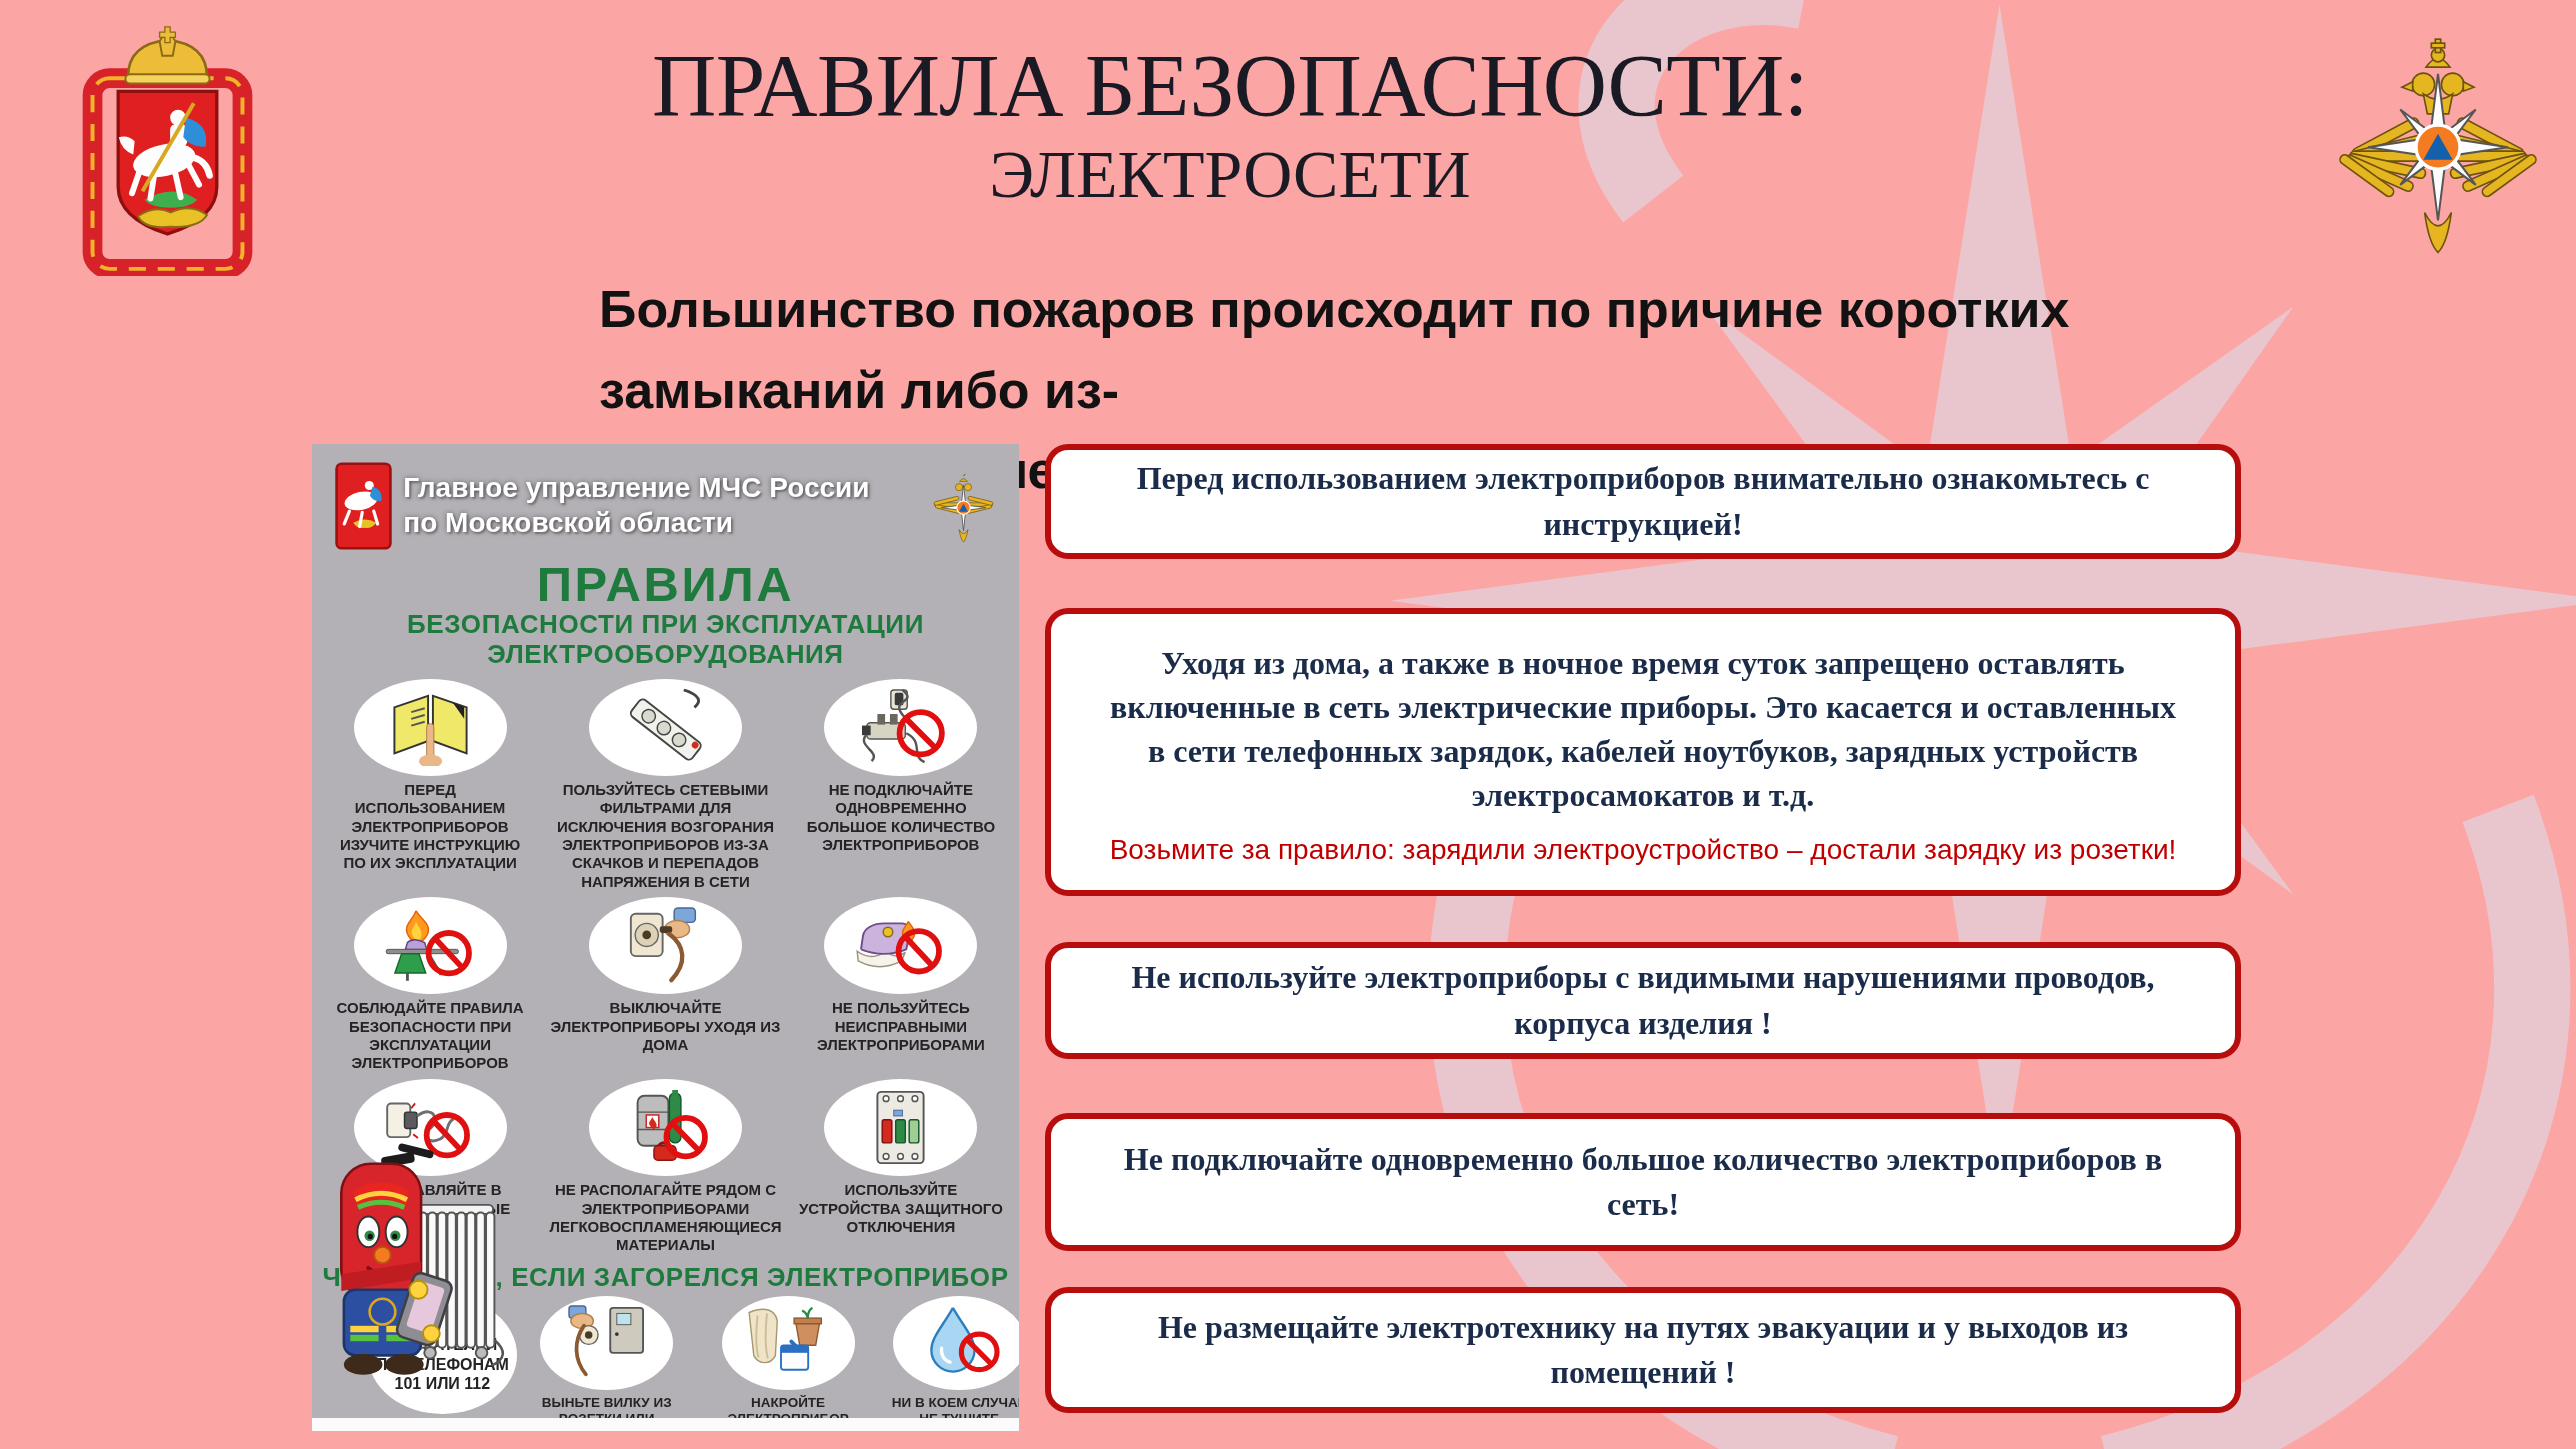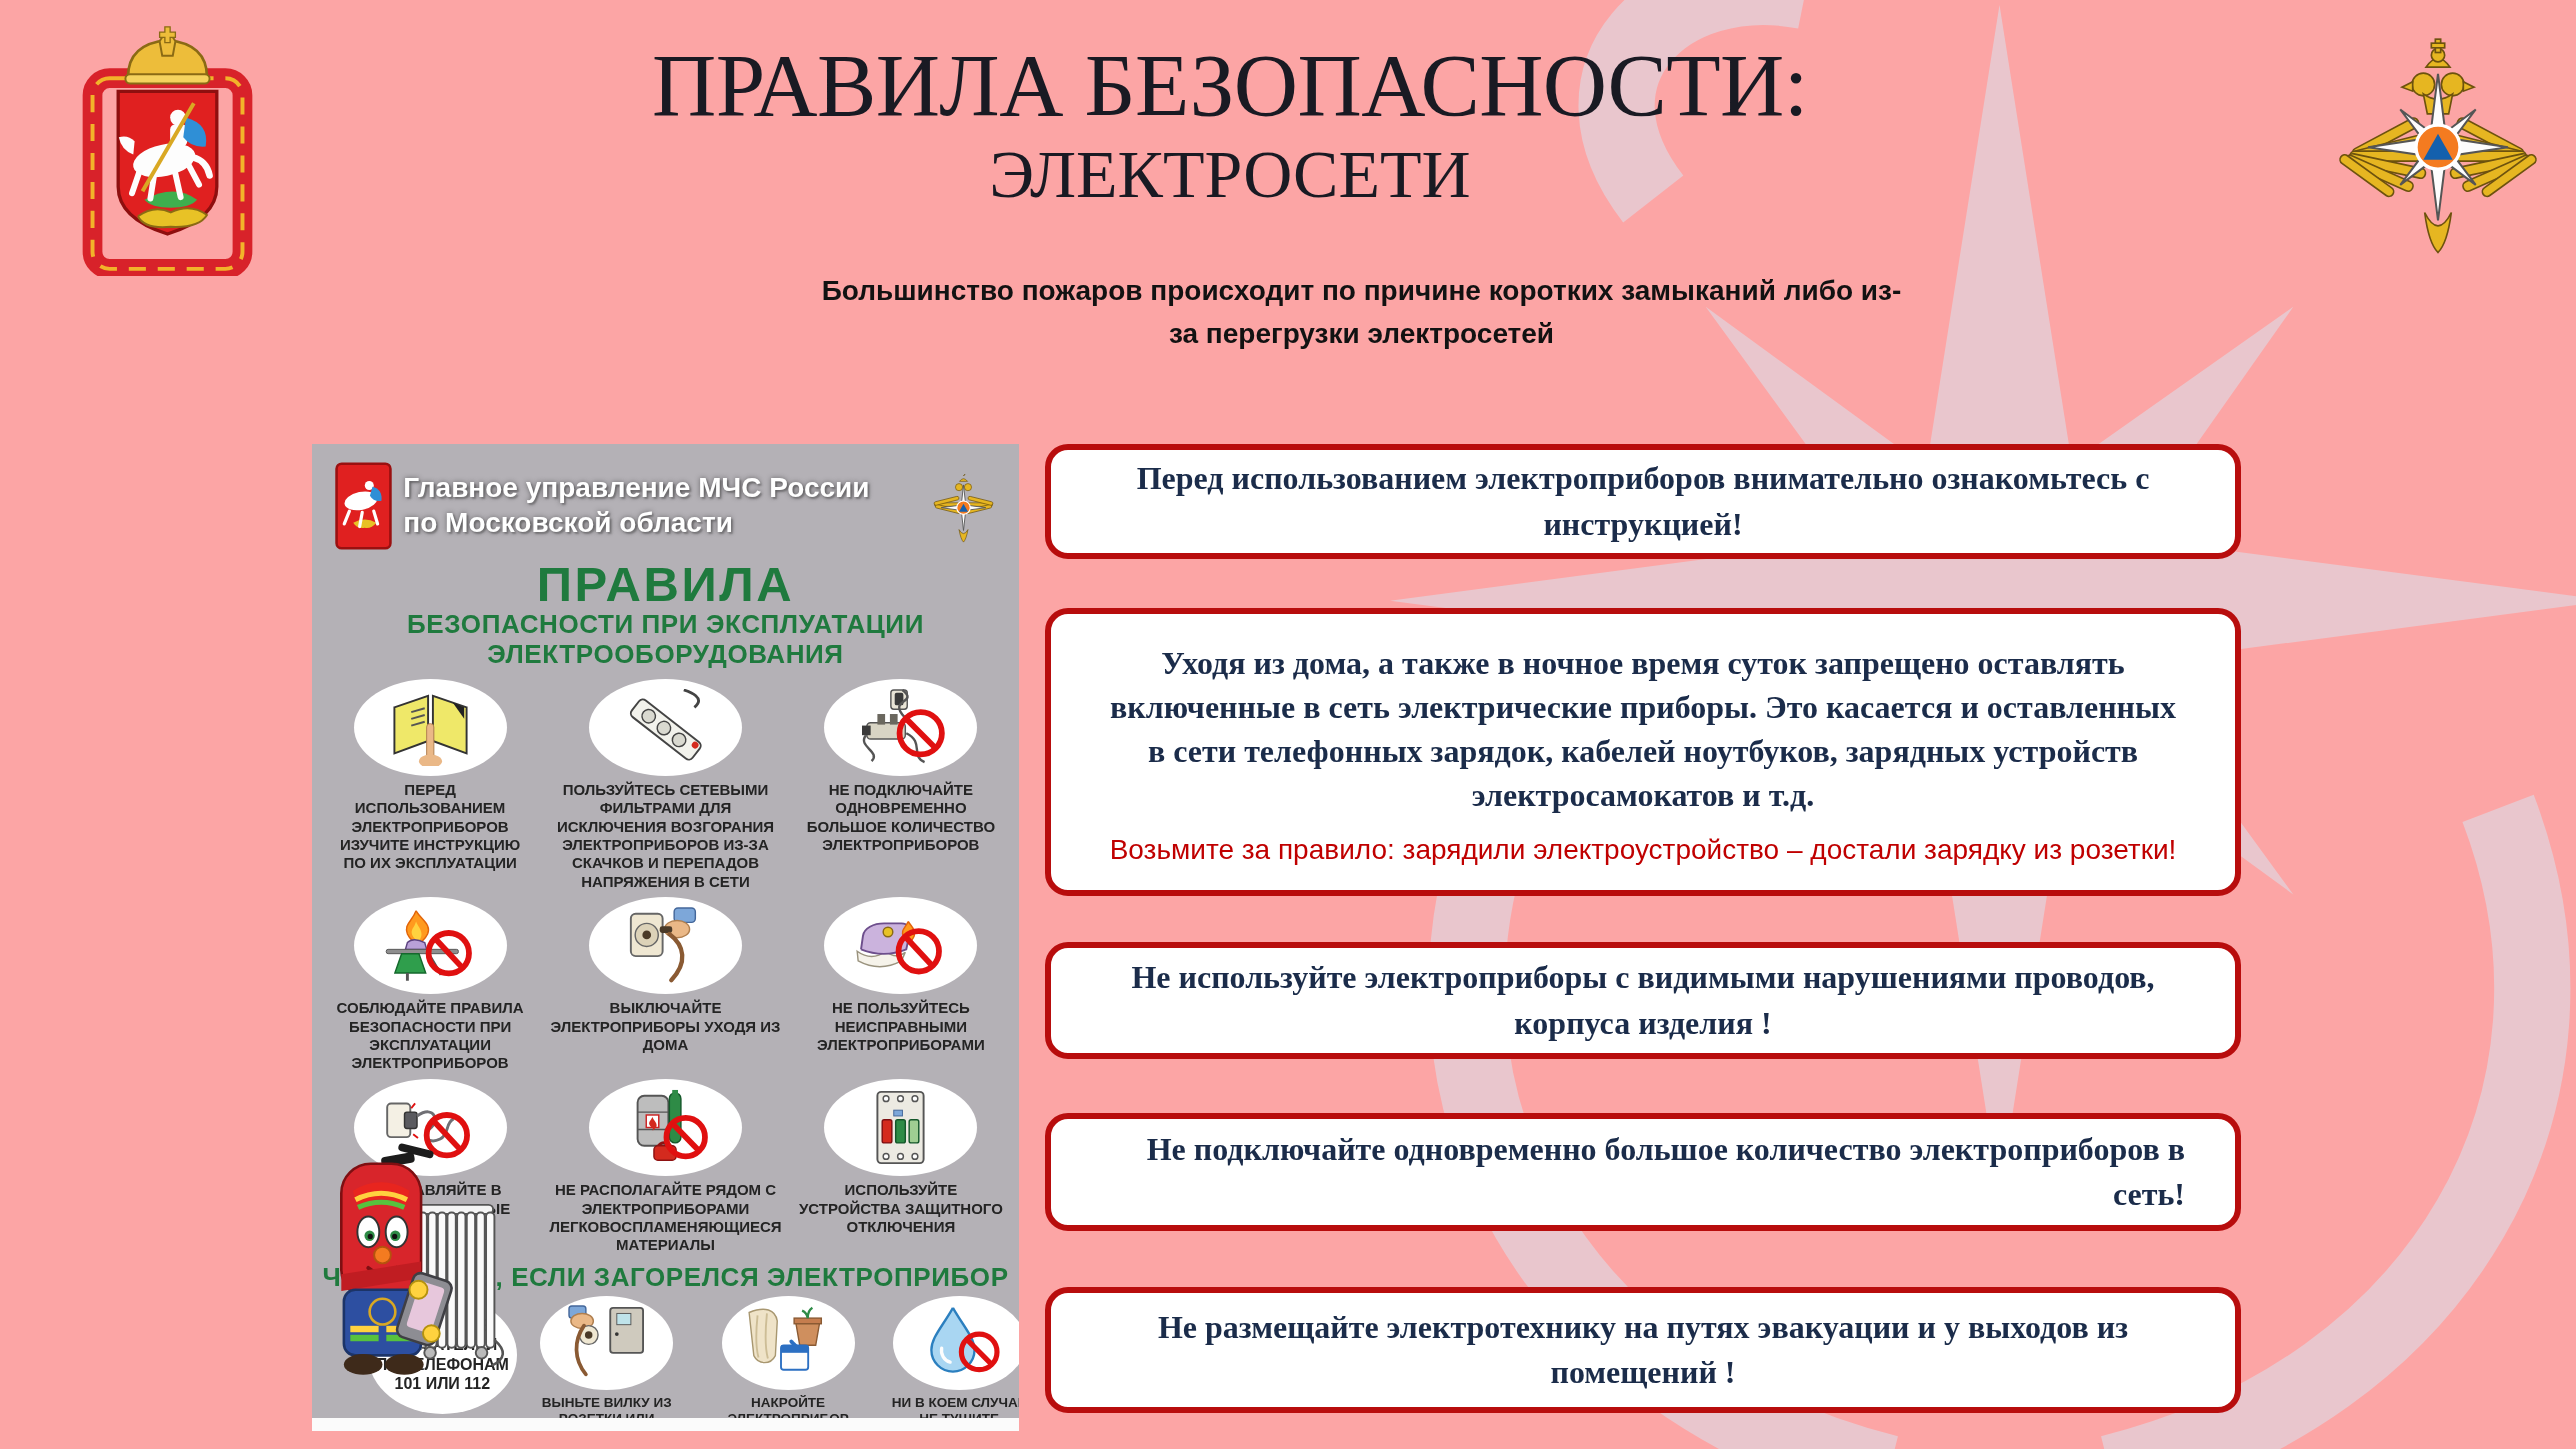--- a/index.html
+++ b/index.html
@@ -10,21 +10,21 @@
   .watermark{position:absolute;right:-116px;top:-52px;width:1385px;height:1610px;opacity:.55;pointer-events:none;}
 
   
   .emblem-left{position:absolute;left:82px;top:24.5px;width:171px;height:251px;}
   .emblem-right{position:absolute;left:2338px;top:30px;width:200px;height:245px;}
 
   
   .title-block{position:absolute;left:580px;right:696px;top:37px;text-align:center;color:#191a23;}
   .title-1{font-family:"Liberation Serif",serif;font-weight:400;font-size:89px;line-height:1.1;letter-spacing:-0.6px;}
   .title-2{font-family:"Liberation Serif",serif;font-weight:400;font-size:68px;line-height:1.15;}
-  .subtitle{position:absolute;left:599px;right:452px;top:269px;text-align:center;font-size:28px;font-weight:600;color:#121212;line-height:1.55;}
+  .subtitle{position:absolute;left:599px;right:452px;top:269px;text-align:left;font-size:52px;font-weight:600;color:#121212;line-height:1.55;}
 
   
   .poster{position:absolute;left:312px;top:444px;width:707px;height:974px;background:#b4b1b6;border-bottom:13px solid #fbfbfb;overflow:hidden;display:flex;flex-direction:column;}
   .p-head{display:flex;gap:10.3px;align-items:flex-start;padding:16.7px 22px 0 22px;}
   .p-org{flex:1;text-align:left;color:#fff;font-weight:700;font-size:28px;line-height:1.25;text-shadow:0 0 5.2px rgba(40,40,40,.55),1.9px 1.9px 1.9px rgba(40,40,40,.35);padding-top:9px;}
   .p-green{ text-align:center;color:#1f7a3e;margin-top:1px;}
   .p-green .big{font-size:49px;font-weight:800;letter-spacing:2.6px;line-height:1.05;}
   .p-green .small{font-size:26px;font-weight:800;letter-spacing:0.6px;line-height:1.15;}
   .grid{display:grid;grid-template-columns:1fr 1fr 1fr;column-gap:16.7px;row-gap:6.4px;padding:9px 15.5px 0 15.5px;}
   .cell{display:flex;flex-direction:column;align-items:center;}
@@ -39,21 +39,21 @@
   .mascot{position:absolute;left:10.3px;top:677px;width:193px;height:261px;z-index:3;}
 
   
   .callout{position:absolute;left:1045px;width:1196px;box-sizing:border-box;background:#fff;border:6.4px solid #b80d0d;border-radius:23px;display:flex;flex-direction:column;justify-content:center;padding:6.4px 45px;text-align:center;}
   .co-main{margin:5px;font-family:"Liberation Serif",serif;font-weight:700;font-size:32px;line-height:1.42;color:#1b2c4a;}
   .co-warn{margin:9px 0 0 0;font-weight:400;font-size:28px;line-height:1.3;color:#c00000;}
   .co-1{top:444px;height:115px;}
   .co-2{top:608px;height:288px;}
   .co-2 .co-main{font-size:32px;line-height:1.38;}
   .co-3{top:942px;height:117px;}
-  .co-4{top:1113px;height:118px;text-align:right;}
+  .co-4{top:1113px;height:138px;}
   .co-5{top:1287px;height:126px;}
 </style>
 </head>
 <body>
 
 <div class="slide">
 
   <svg class="watermark" viewBox="0 0 1000 1160" fill="none">
     <g fill="#dbe2ee">
       <polygon points="500,40 560,420 940,470 560,520 500,900 440,520 60,470 440,420"></polygon>

